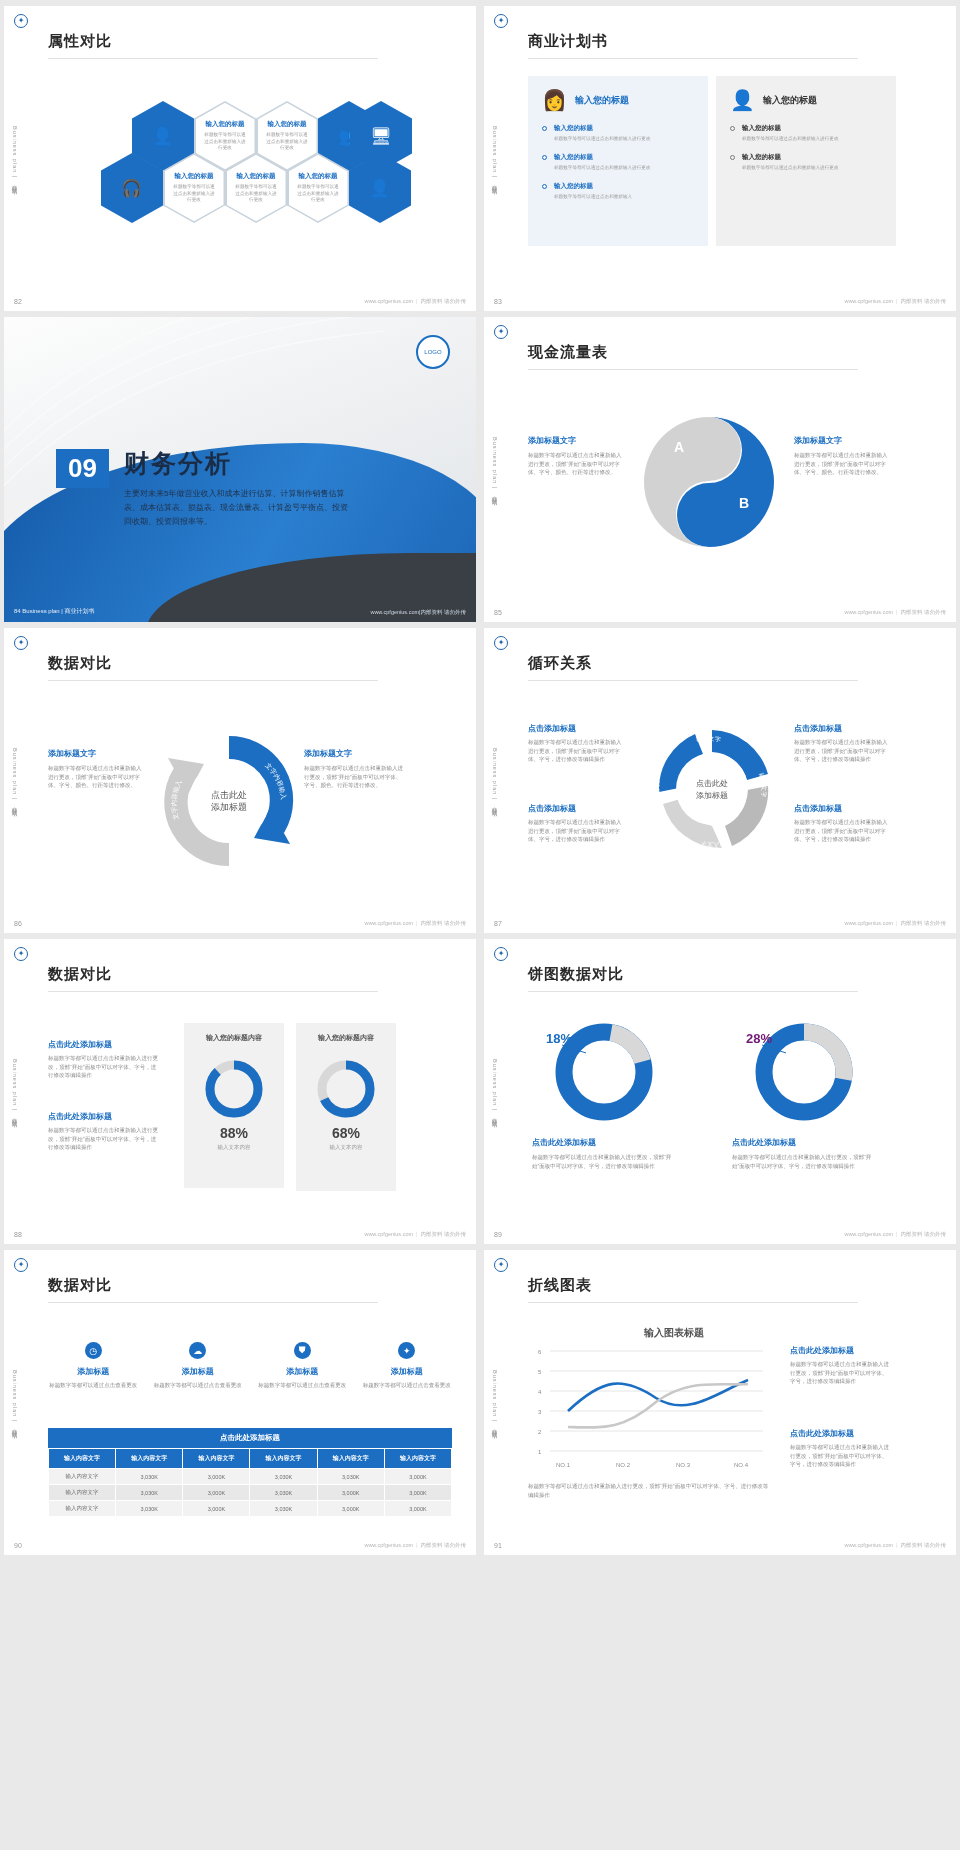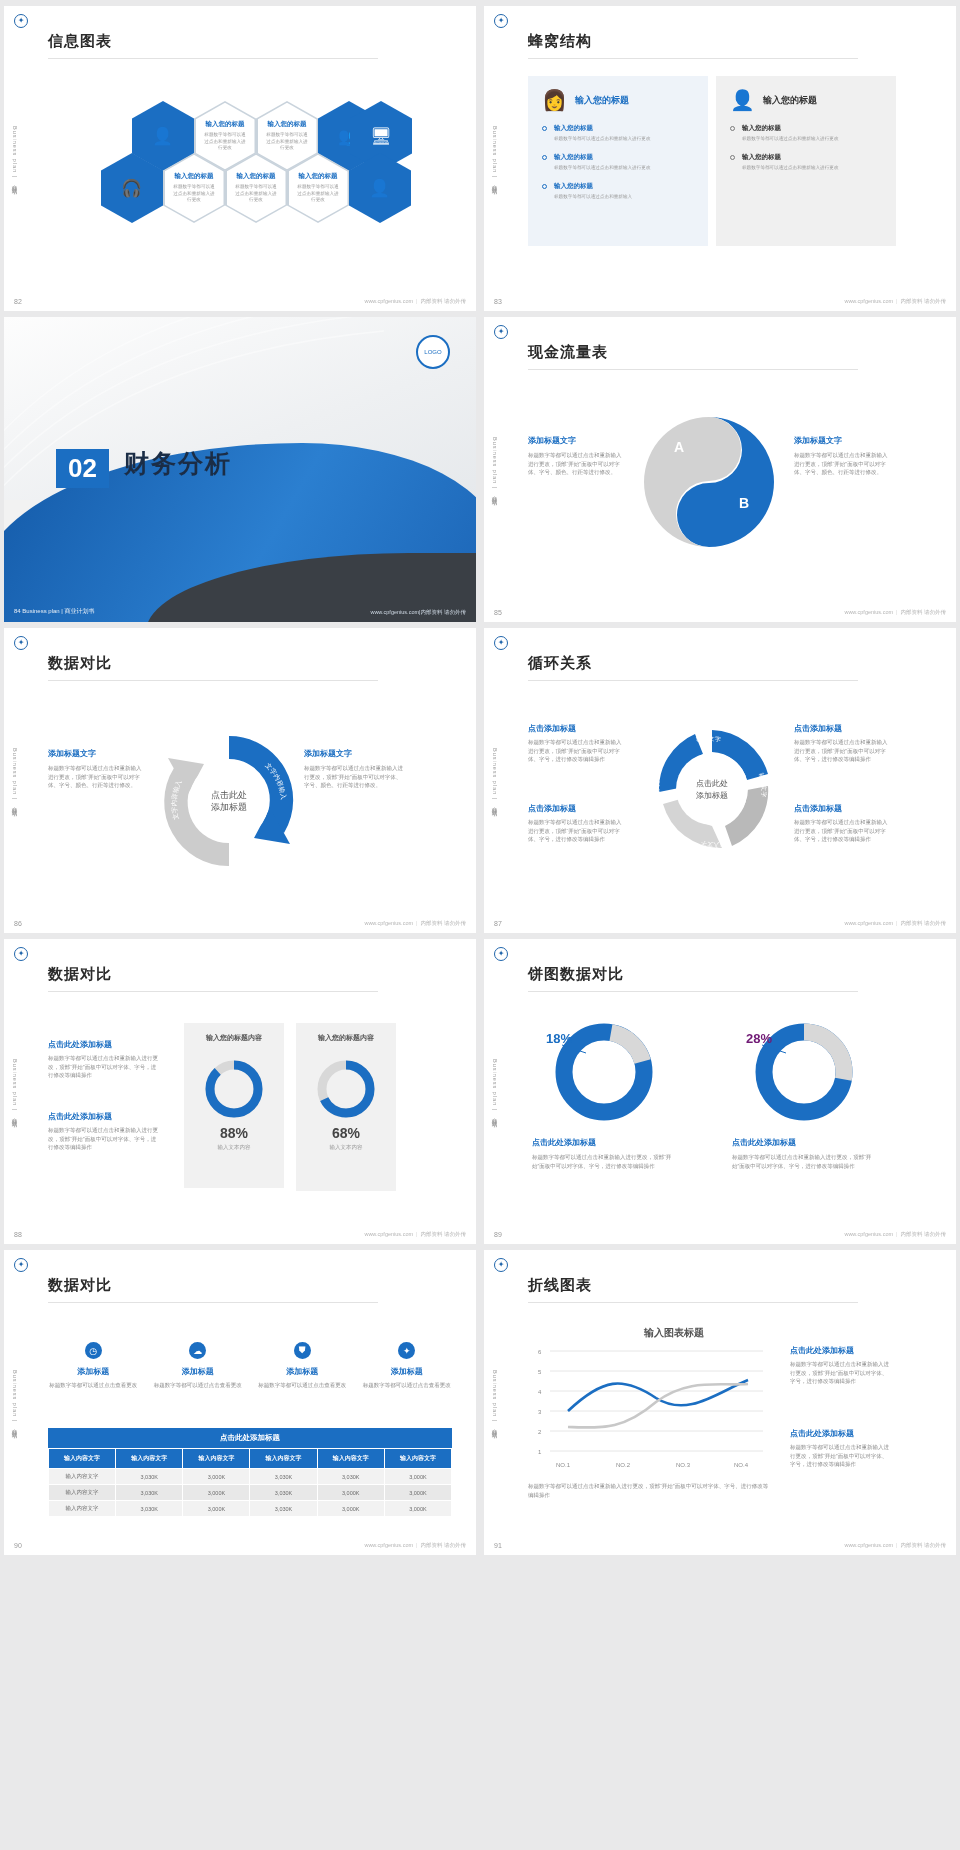--- a/index.html
+++ b/index.html
@@ -195,21 +195,21 @@
   }
 </style>
 </head>
 <body>
 
 <div class="deck">
 
   <div class="slide">
     <div class="logo-mark">✦</div>
     <div class="side-label">Business plan | 商业计划书</div>
-    <div class="slide-title">信息图表</div>
+    <div class="slide-title">属性对比</div>
     <div class="title-rule"></div>
 
     <div class="hexwrap" style="left:128px;top:95px">
       <div class="hex fill">
           <span class="ic">👤</span>
         </div>
     </div>
     <div class="hexwrap" style="left:190px;top:95px">
       <div class="hex-out">
           <div class="hex-in">
@@ -274,21 +274,21 @@
 
     <div class="page-num">82</div>
     <div class="foot-right">
       <span>www.cpfgenius.com</span><span class="sep">|</span><span>内部资料 请勿外传</span>
     </div>
   </div>
 
   <div class="slide">
     <div class="logo-mark">✦</div>
     <div class="side-label">Business plan | 商业计划书</div>
-    <div class="slide-title">蜂窝结构</div>
+    <div class="slide-title">商业计划书</div>
     <div class="title-rule"></div>
 
     <div class="panel l">
       <div class="panel-head">
         <span class="avatar">👩</span>
         <span class="t">输入您的标题</span>
       </div>
       <div class="blk">
         <span class="dotline"></span>
         <div class="bh">输入您的标题</div>
@@ -335,22 +335,23 @@
       <g fill="none" stroke="#ffffff" stroke-width="1.4" opacity=".9">
         <path d="M-20,250 C60,120 200,40 420,20"></path>
         <path d="M-20,268 C60,140 200,58 420,38"></path>
         <path d="M-20,286 C60,158 200,76 420,56"></path>
         <path d="M-20,304 C60,176 200,94 420,74"></path>
       </g>
     </svg>
     <div class="cover-wave"></div>
     <div class="cover-wave2"></div>
     <div class="badge">LOGO</div>
-    <div class="num-box">02</div>
+    <div class="num-box">09</div>
     <div class="cover-title">财务分析</div>
+    <div class="cover-desc">主要对未来5年做营业收入和成本进行估算、计算制作销售估算表、成本估算表、损益表、现金流量表、计算盈亏平衡点、投资回收期、投资回报率等。</div>
     <div class="cover-foot">84    Business plan  |  商业计划书</div>
     <div class="cover-foot-r">
       <span>www.cpfgenius.com</span><span class="sep">|</span><span>内部资料 请勿外传</span>
     </div>
   </div>
 
   <div class="slide">
     <div class="logo-mark">✦</div>
     <div class="side-label">Business plan | 商业计划书</div>
     <div class="slide-title">现金流量表</div>

